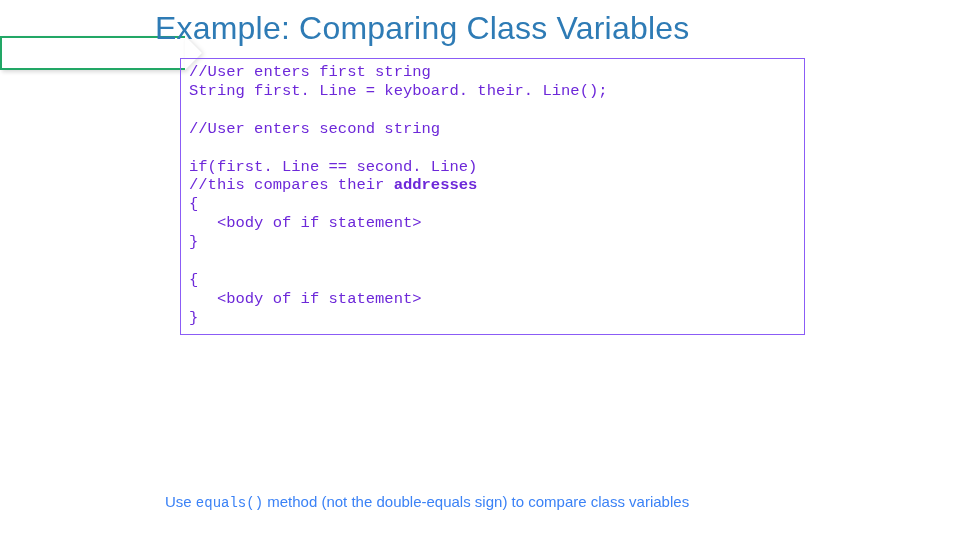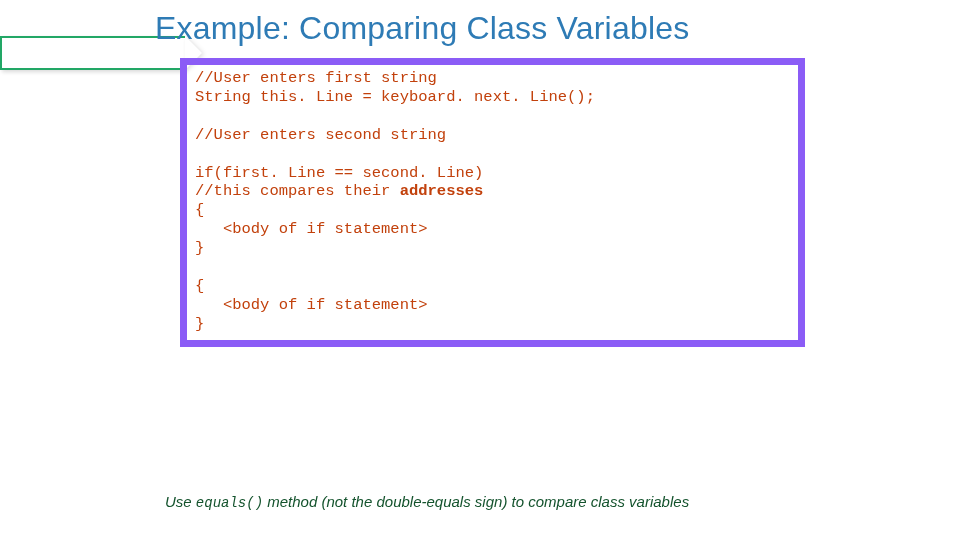--- a/index.html
+++ b/index.html
@@ -46,51 +46,50 @@
     font-size: 32px;
     font-weight: 400;
     color: #2e7bb5;
     letter-spacing: 0.2px;
   }
   .code-box {
     position: absolute;
     left: 180px;
     top: 58px;
     width: 625px;
-    border: 7px solid #8b5cf6;
+    border: 1px solid #8b5cf6;
     padding: 4px 8px 6px 8px;
     font-family: "Courier New", Courier, monospace;
     font-size: 15.5px;
     line-height: 1.22;
-    color: #c2410c;
+    color: #6d28d9;
   }
   .code-box p { white-space: pre; }
   .bold-ital { font-weight: bold; }
   .caption {
     position: absolute;
     left: 165px;
     top: 493px;
     font-size: 15px;
-    color: #14532d;
-    font-style: italic;
+    color: #3b82f6;
   }
   .caption .mono { font-family: "Courier New", Courier, monospace; font-size: 14px; }
 </style>
 </head>
 <body>
 
 <div class="slide">
 
   <div class="corner"></div>
 
   <h1 class="title">Example: Comparing Class Variables</h1>
 
   <div class="code-box">
     <p>//User enters first string</p>
-    <p>String this. Line = keyboard. next. Line();</p>
+    <p>String first. Line = keyboard. their. Line();</p>
     <p>&nbsp;</p>
     <p>//User enters second string</p>
     <p>&nbsp;</p>
     <p>if(first. Line == second. Line)</p>
     <p><span>//this compares their </span><span class="bold-ital">addresses</span></p>
     <p>{</p>
     <p>   &lt;body of if statement&gt;</p>
     <p>}</p>
     <p>&nbsp;</p>
     <p>{</p>

